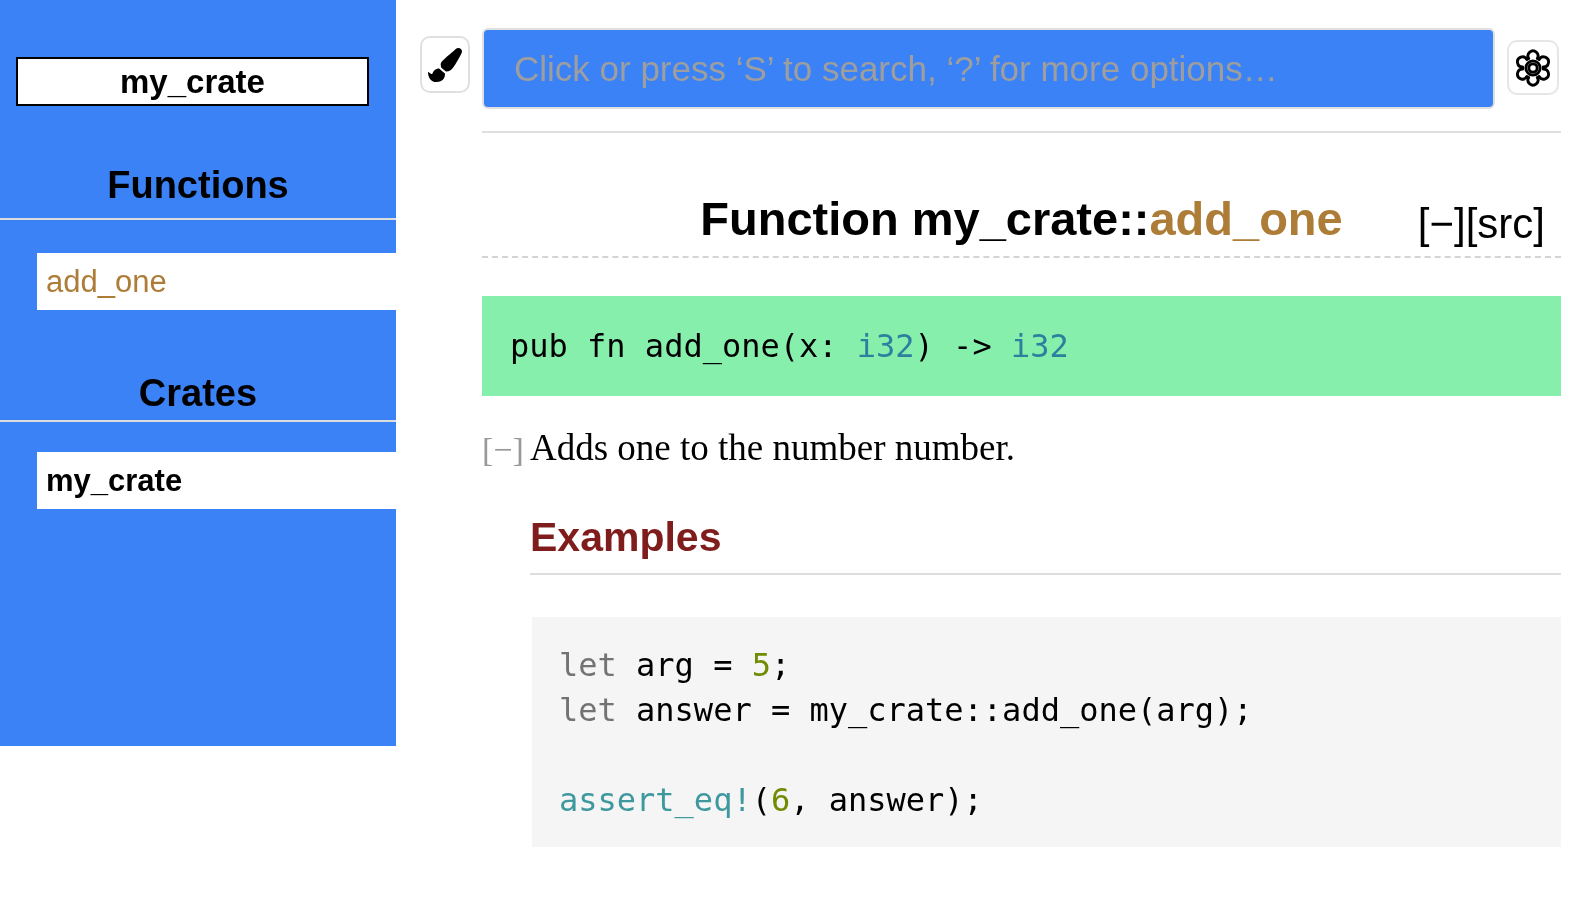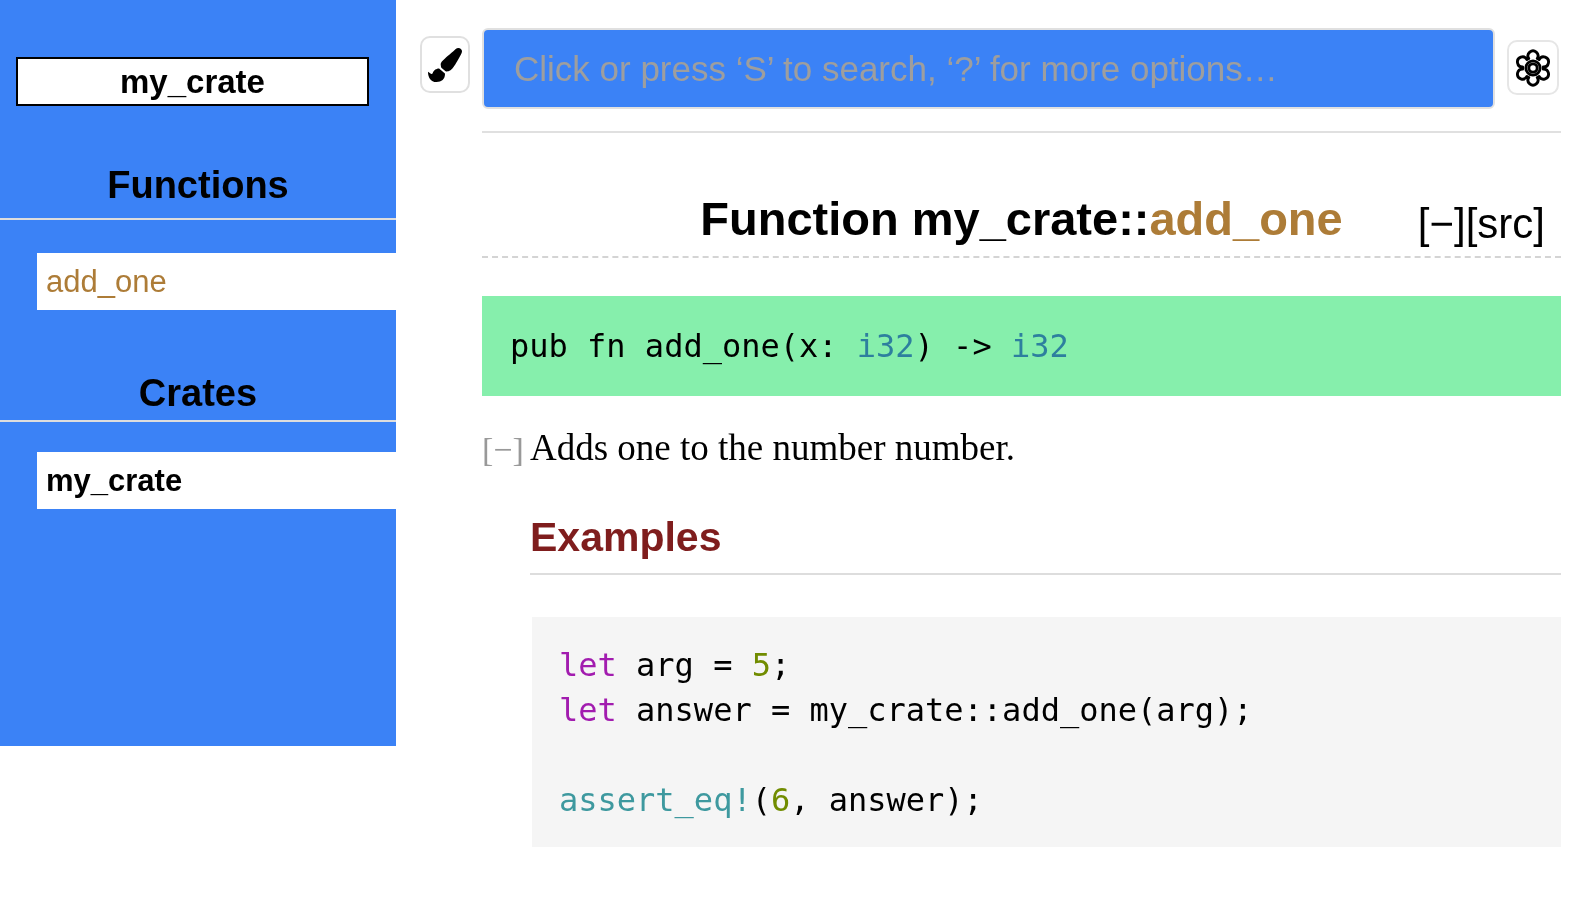--- a/index.html
+++ b/index.html
@@ -115,21 +115,21 @@
   }
 
   
   .code-block {
     position: absolute; left: 532px; top: 617px; width: 1029px; height: 230px;
     background: #f5f5f5; box-sizing: border-box;
     padding: 26px 0 0 27px;
     font-family: "DejaVu Sans Mono", monospace; font-size: 32px;
   }
   .code-line { white-space: pre; height: 45px; line-height: 45px; }
-  .kw  { color: #a21caf; }
+  .kw  { color: #737373; }
   .num { color: #718c00; }
   .mac { color: #3e999f; }
 
   svg { display: block; }
 </style>
 </head>
 <body>
 
 <div class="root">
 

